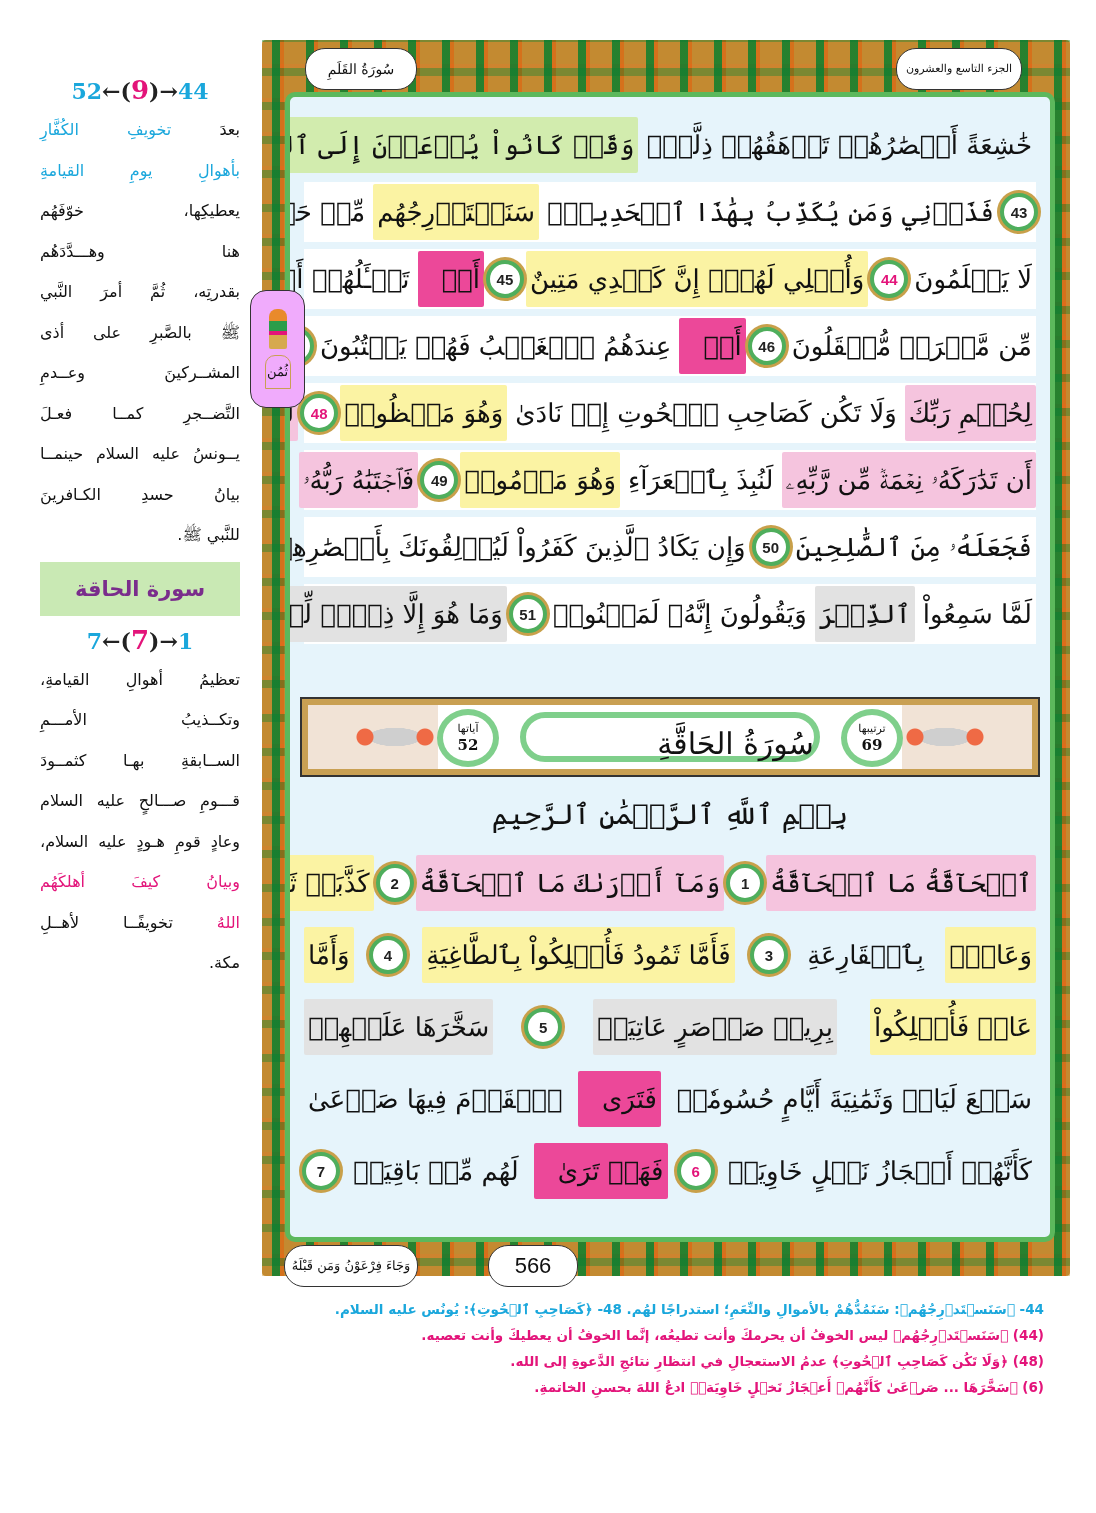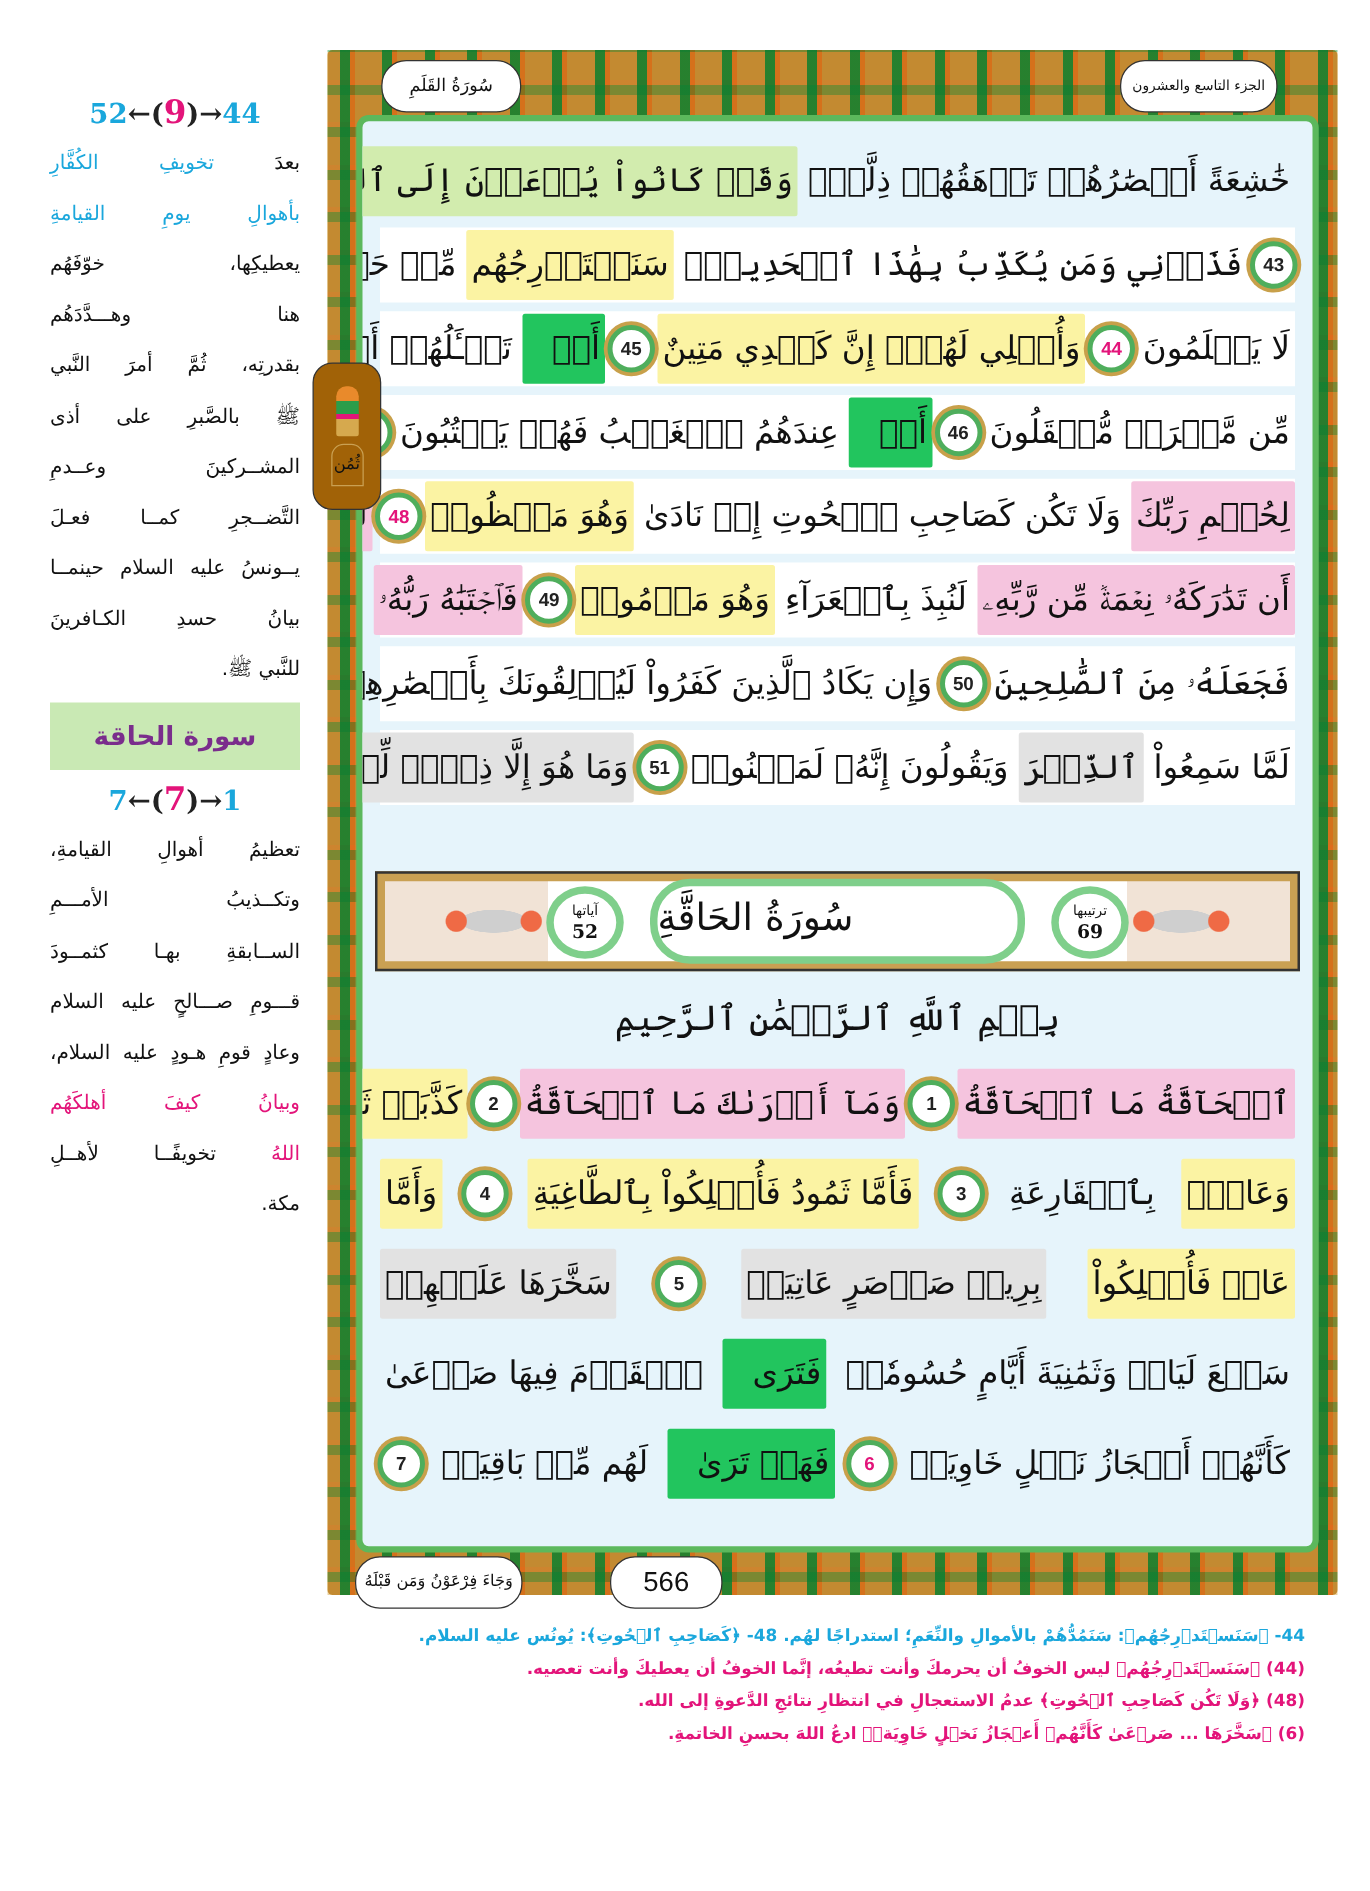--- a/index.html
+++ b/index.html
@@ -36,43 +36,43 @@
   .inner { position: absolute; left: 285px; top: 92px; width: 770px; height: 1150px;
     background: #e6f4fb; border: 5px solid #5cb85c; border-radius: 10px; z-index: 2; overflow: hidden; }
 
   .ayah-line { position: absolute; left: 14px; right: 14px; height: 60px; direction: rtl;
     display: flex; align-items: center; justify-content: space-between; gap: 4px;
     font-family: "DejaVu Serif", serif; font-size: 26px; white-space: nowrap; }
   .seg { padding: 2px 4px; border-radius: 2px; line-height: 52px; }
   .hl-green { background: #d2ecae; }
   .hl-yellow { background: #fbf3a3; }
   .hl-pink { background: #f5c4de; }
-  .hl-blue { background: #22c55e; padding-left: 24px; }
+  .hl-blue { background: #ec4899; padding-left: 24px; }
   .hl-gray { background: #e2e2e2; }
   .white-row { background: #ffffff; }
 
   .ayah-num { flex: 0 0 auto; width: 34px; height: 52px; position: relative; display: inline-flex; align-items: center; justify-content: center; }
   .ayah-num::before { content: ""; position: absolute; width: 30px; height: 30px; border-radius: 50%; background: #fff; border: 4px solid #4fae5c; box-shadow: 0 0 0 3px #c8a04a; }
   .ayah-num span { position: relative; font-family: "Liberation Sans", sans-serif; font-size: 15px; font-weight: bold; color: #222; }
   .ayah-num.pink span { color: #e3147a; }
   .rub { font-size: 14px; color: #444; }
 
   
   .banner { position: absolute; left: 10px; right: 10px; top: 600px; height: 80px; background: #c9a053; border: 2px solid #333; display: flex; align-items: center; justify-content: center; }
   .banner-inner { position: absolute; inset: 6px; background: linear-gradient(90deg, #f1e3d6 0 18%, #fff 18% 82%, #f1e3d6 82%); }
   .banner-orn { position: absolute; top: 12px; width: 150px; height: 52px; background: radial-gradient(circle at 30% 50%, #ef6a45 0 8px, transparent 9px), radial-gradient(circle at 70% 50%, #ef6a45 0 8px, transparent 9px), radial-gradient(ellipse at 50% 50%, #cfcfcf 0 26px, transparent 27px); }
   .banner-orn.l { left: 18px; } .banner-orn.r { right: 18px; }
-  .banner-title { position: relative; z-index: 2; width: 300px; height: 68px; background: #fff; border: 6px solid #7fcf8b; border-radius: 32px; text-align: left; line-height: 52px; font-family: "DejaVu Serif", serif; font-size: 30px; direction: rtl; }
+  .banner-title { position: relative; z-index: 2; width: 300px; height: 50px; background: #fff; border: 6px solid #7fcf8b; border-radius: 32px; text-align: right; line-height: 52px; font-family: "DejaVu Serif", serif; font-size: 30px; direction: rtl; }
   .banner-medal { position: absolute; z-index: 2; top: 10px; width: 62px; height: 58px; border-radius: 50%; background: #fff; border: 6px solid #7fcf8b; text-align: center; font-family: "DejaVu Serif", serif; font-size: 11px; line-height: 16px; padding-top: 6px; direction: rtl; }
   .banner-medal b { display: block; font-size: 15px; }
   .medal-left { left: 135px; } .medal-right { right: 135px; }
   .basmala { position: absolute; left: 0; right: 0; top: 690px; height: 56px; text-align: center; line-height: 56px; font-family: "DejaVu Serif", serif; font-size: 28px; direction: rtl; }
 
   
-  .hizb { position: absolute; left: 250px; top: 290px; width: 55px; height: 118px; border: 1.5px solid #333; border-radius: 16px; background: #a16207; z-index: 3; text-align: center; font-family: "DejaVu Serif", serif; font-size: 13px; direction: rtl; }
+  .hizb { position: absolute; left: 250px; top: 290px; width: 55px; height: 118px; border: 1.5px solid #333; border-radius: 16px; background: #f0abfc; z-index: 3; text-align: center; font-family: "DejaVu Serif", serif; font-size: 13px; direction: rtl; }
   .hizb .orn { width: 18px; height: 40px; margin: 18px auto 6px; background: linear-gradient(#e98a2b 0 30%, #2a9d4a 30% 55%, #e3147a 55% 65%, #d6a94e 65%); border-radius: 8px 8px 2px 2px; }
   .hizb .box { width: 26px; height: 34px; margin: 0 auto; border: 1.5px solid #c9a053; border-radius: 10px 10px 0 0; line-height: 32px; }
 
   
   .notes { position: absolute; left: 40px; right: 52px; top: 1296px; direction: rtl; font-family: "DejaVu Sans", sans-serif; font-weight: bold; font-size: 13.5px; }
   .note { height: 26px; line-height: 26px; white-space: nowrap; }
   .note.blue { color: #1aa7dc; }
   .note.pink { color: #e3147a; }
 </style>
 </head>

